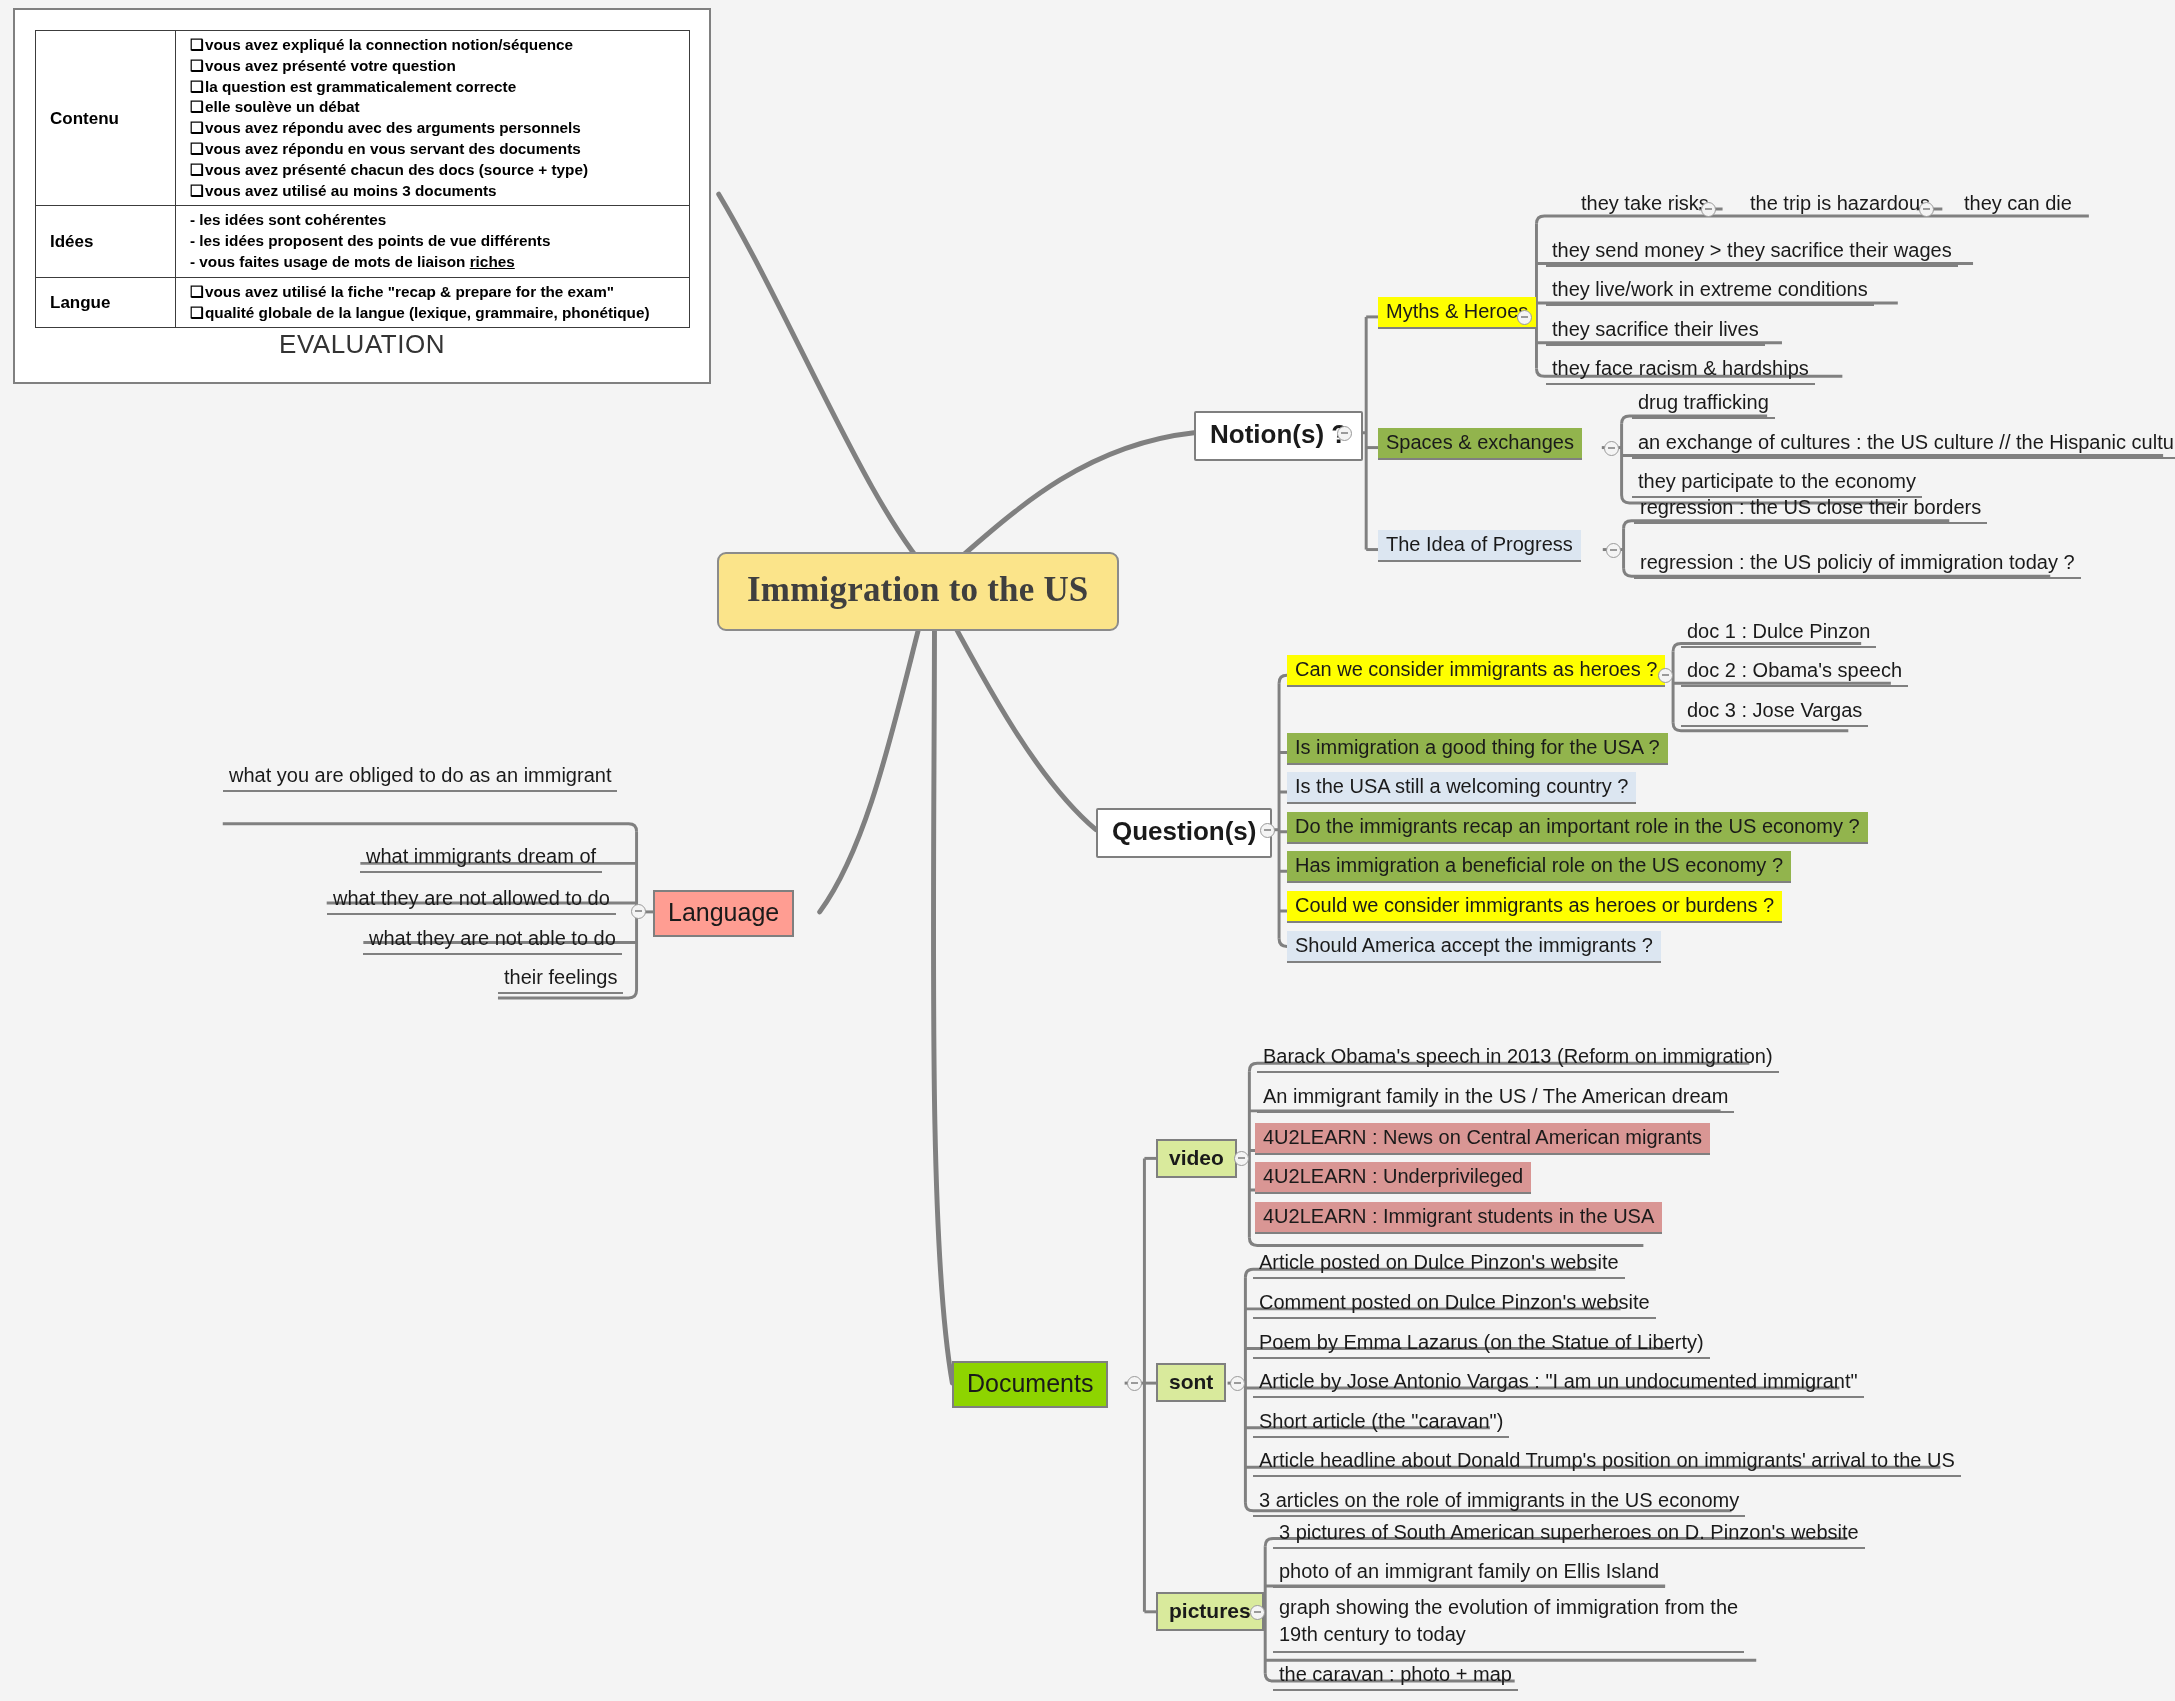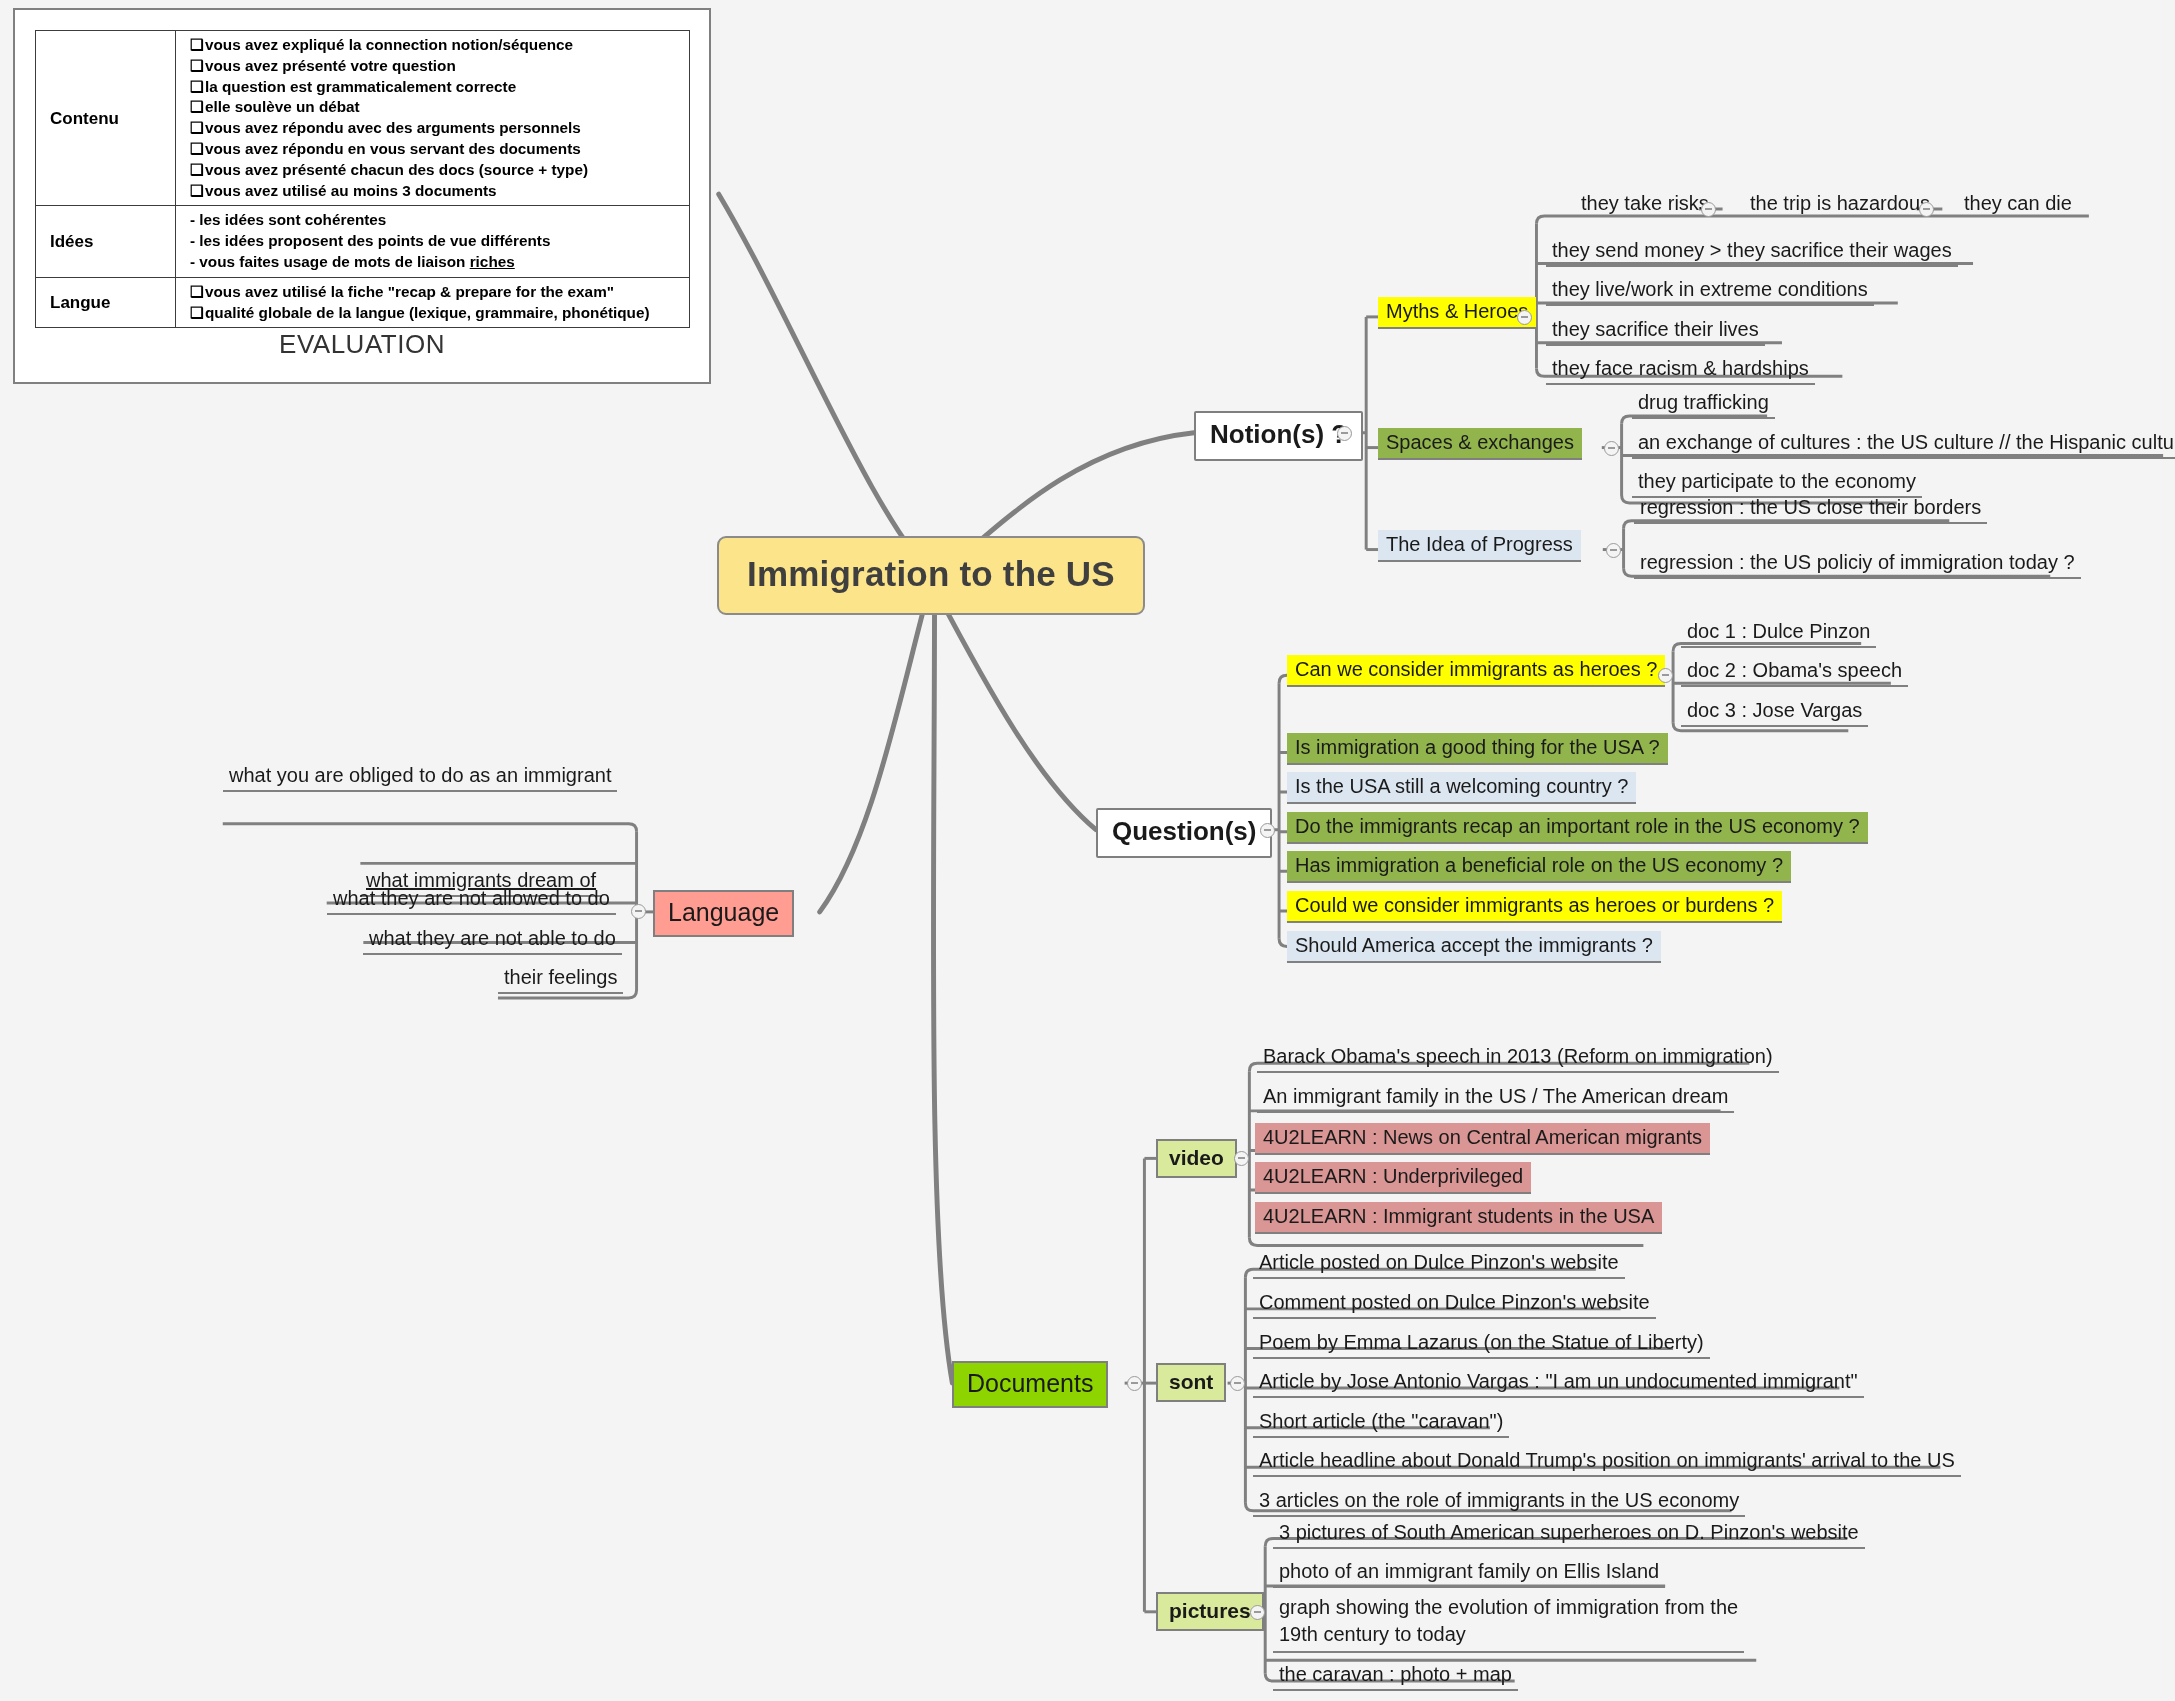--- a/index.html
+++ b/index.html
@@ -253,21 +253,21 @@
         <td class="rowbody">
           <span><span class="chk">❑</span><span>vous avez utilisé la fiche "recap &amp; prepare for the exam"</span></span><br>
           <span><span class="chk">❑</span><span>qualité globale de la langue (lexique, grammaire, phonétique)</span></span>
         </td>
       </tr>
     </tbody>
       </table>
     <div class="evaltitle">EVALUATION</div>
   </div>
 
-  <div class="node central" style="left:717px;top:536px;">Immigration to the US</div>
+  <div class="node central" style="left:717px;top:552px;font-family:Liberation Serif, serif;">Immigration to the US</div>
 
   <div class="node boxed" style="left:1194px;top:411px;">Notion(s) ?</div>
   <div class="collapser" style="left:1337px;top:426px;"></div>
 
   <div class="node leaf fill" style="left:1378px;top:297px;background:#ffff00;">Myths &amp; Heroes</div>
   <div class="collapser" style="left:1517px;top:310px;"></div>
 
   <div class="node leaf" style="left:1575px;top:190px;border-bottom:none;">they take risks</div>
   <div class="collapser" style="left:1701px;top:202px;"></div>
   <div class="node leaf" style="left:1744px;top:190px;border-bottom:none;">the trip is hazardous</div>
@@ -306,21 +306,21 @@
   <div class="node leaf fill" style="left:1287px;top:772px;background:#dce6f1;">Is the USA still a welcoming country ?</div>
   <div class="node leaf fill" style="left:1287px;top:812px;background:#92b44d;">Do the immigrants recap an important role in the US economy ?</div>
   <div class="node leaf fill" style="left:1287px;top:891px;background:#ffff00;">Could we consider immigrants as heroes or burdens ?</div>
   <div class="node leaf fill" style="left:1287px;top:851px;background:#92b44d;">Has immigration a beneficial role on the US economy ?</div>
   <div class="node leaf fill" style="left:1287px;top:931px;background:#dce6f1;">Should America accept the immigrants ?</div>
 
   <div class="node langcat" style="left:653px;top:890px;">Language</div>
   <div class="collapser" style="left:631px;top:904px;"></div>
 
   <div class="node leaf" style="left:223px;top:762px;">what you are obliged to do as an immigrant</div>
-  <div class="node leaf" style="left:360px;top:867px;text-decoration:underline;">what immigrants dream of</div>
+  <div class="node leaf" style="left:360px;top:843px;">what immigrants dream of</div>
   <div class="node leaf" style="left:327px;top:885px;">what they are not allowed to do</div>
   <div class="node leaf" style="left:363px;top:925px;">what they are not able to do</div>
   <div class="node leaf" style="left:498px;top:964px;">their feelings</div>
 
   <div class="node bigcat" style="left:952px;top:1361px;">Documents</div>
   <div class="collapser" style="left:1127px;top:1376px;"></div>
 
   <div class="node subcat" style="left:1156px;top:1139px;">video</div>
   <div class="collapser" style="left:1234px;top:1151px;"></div>
 

